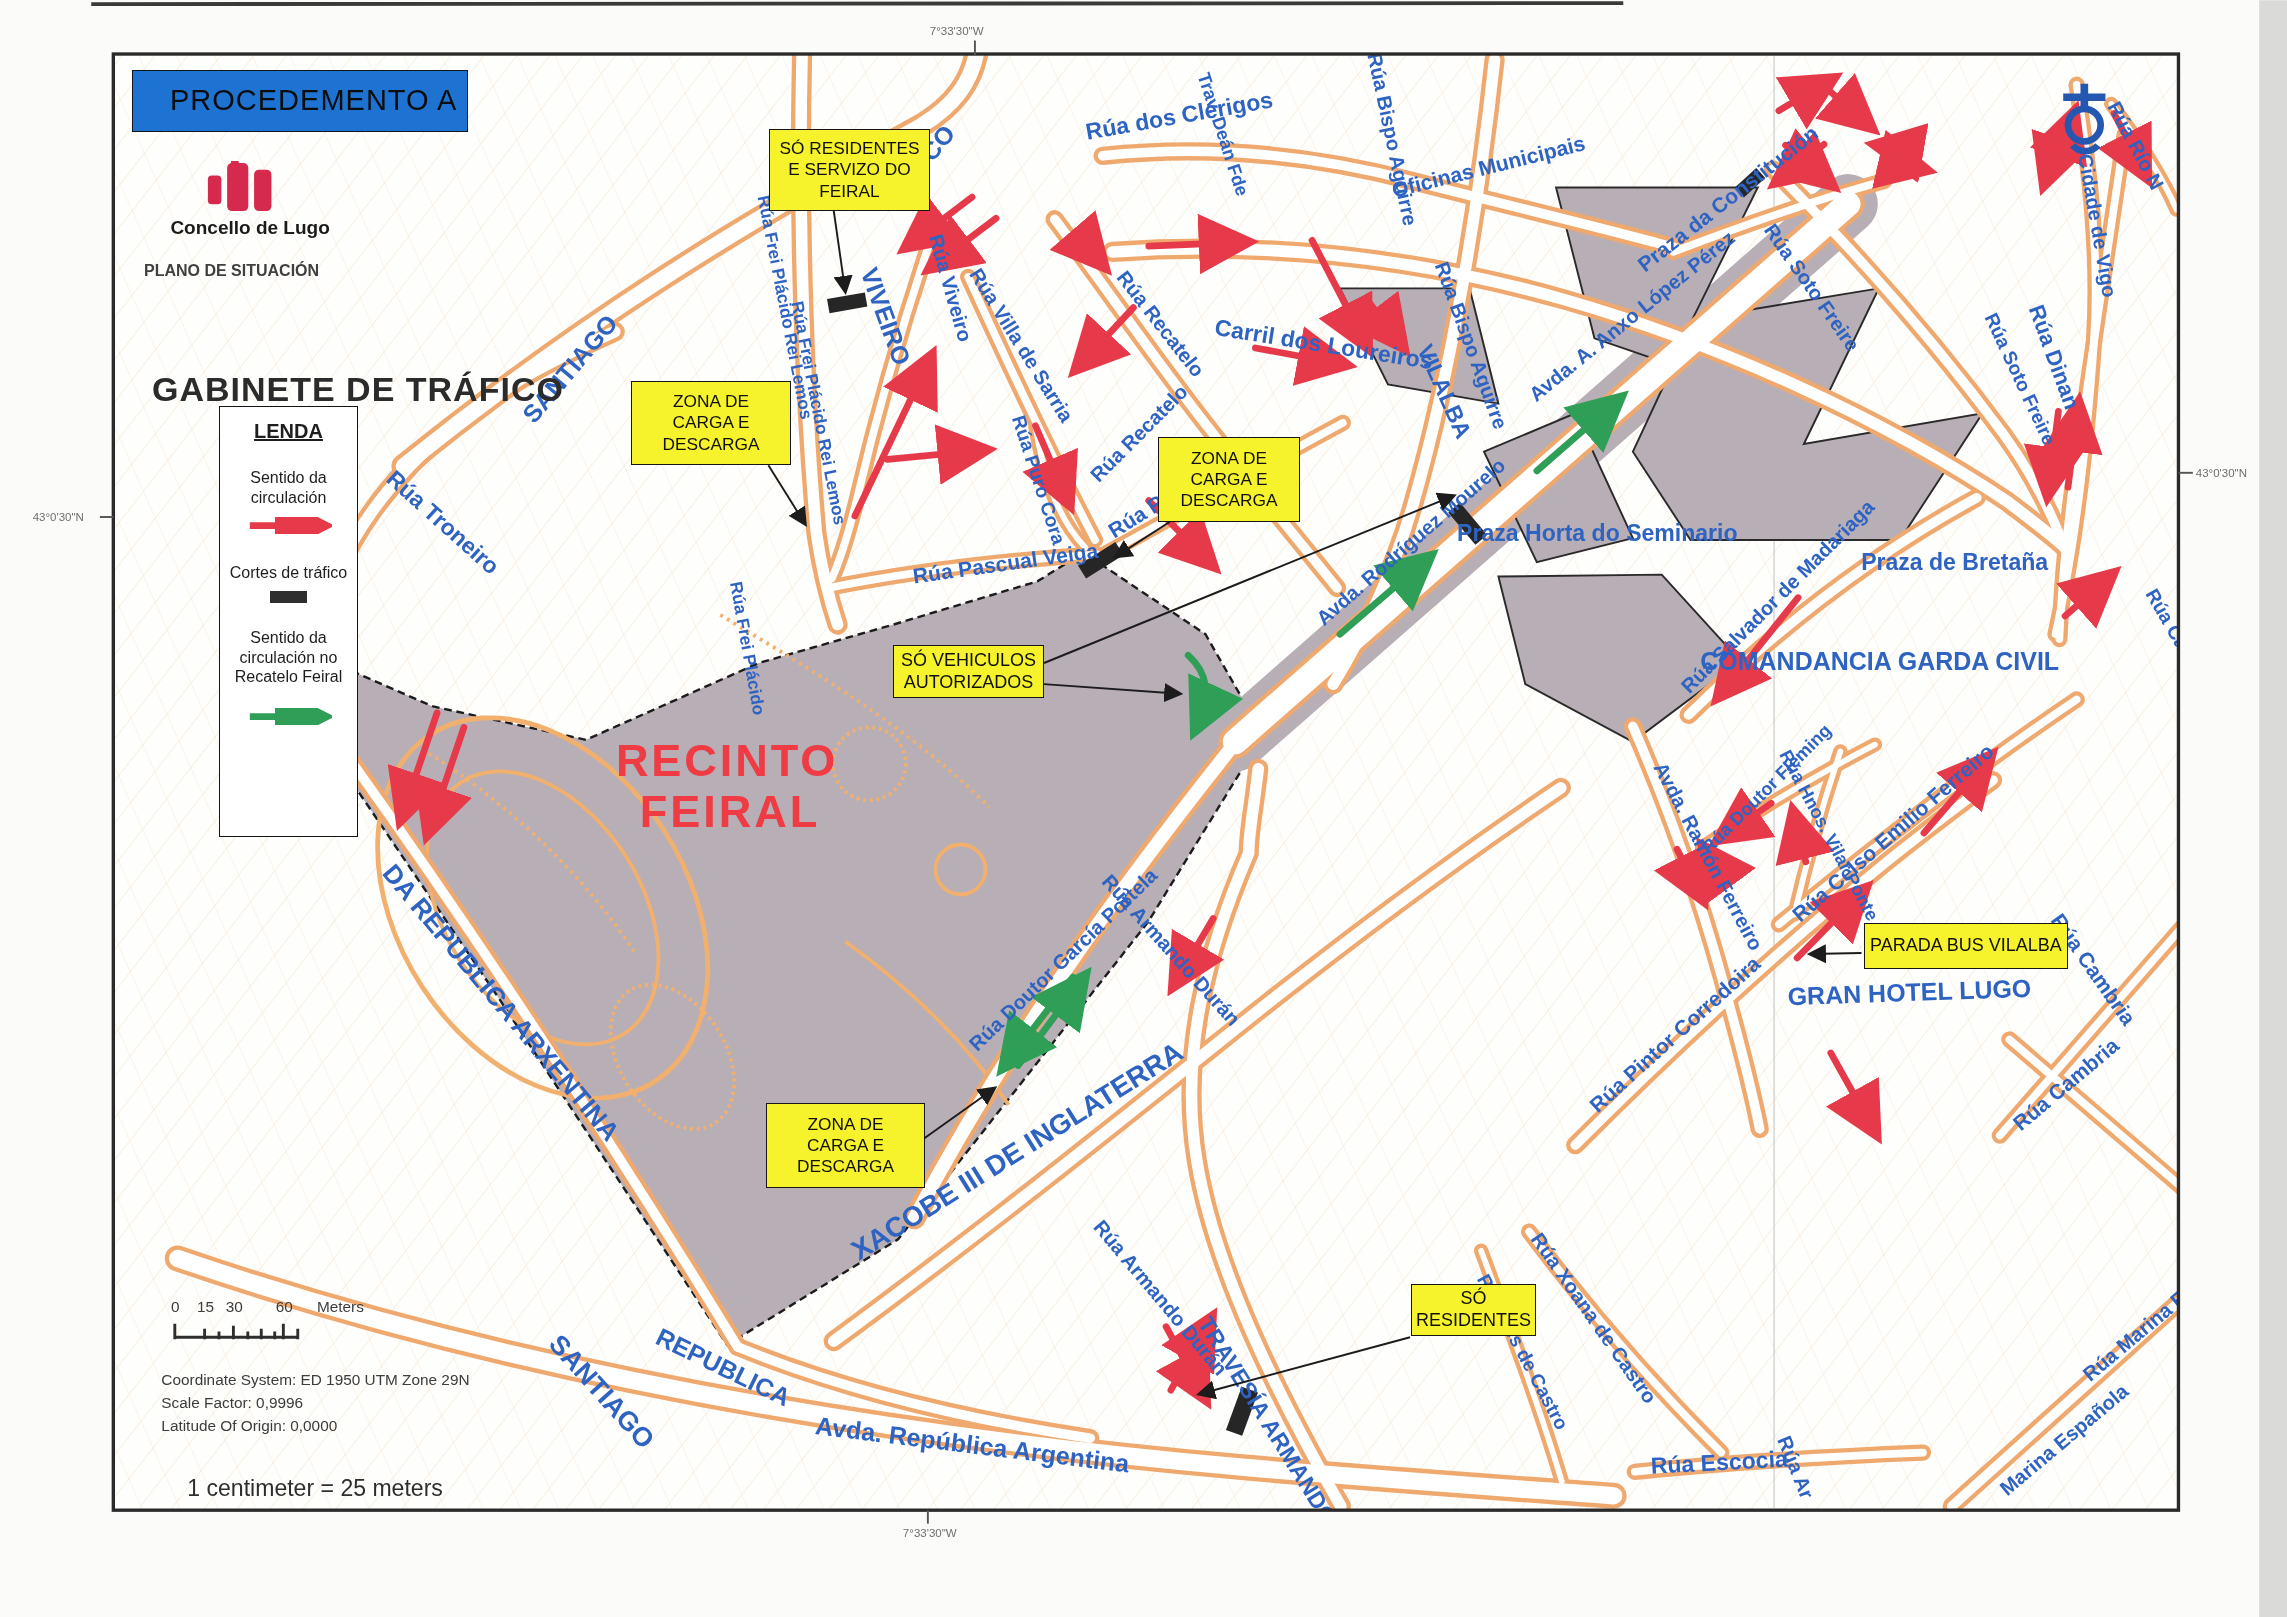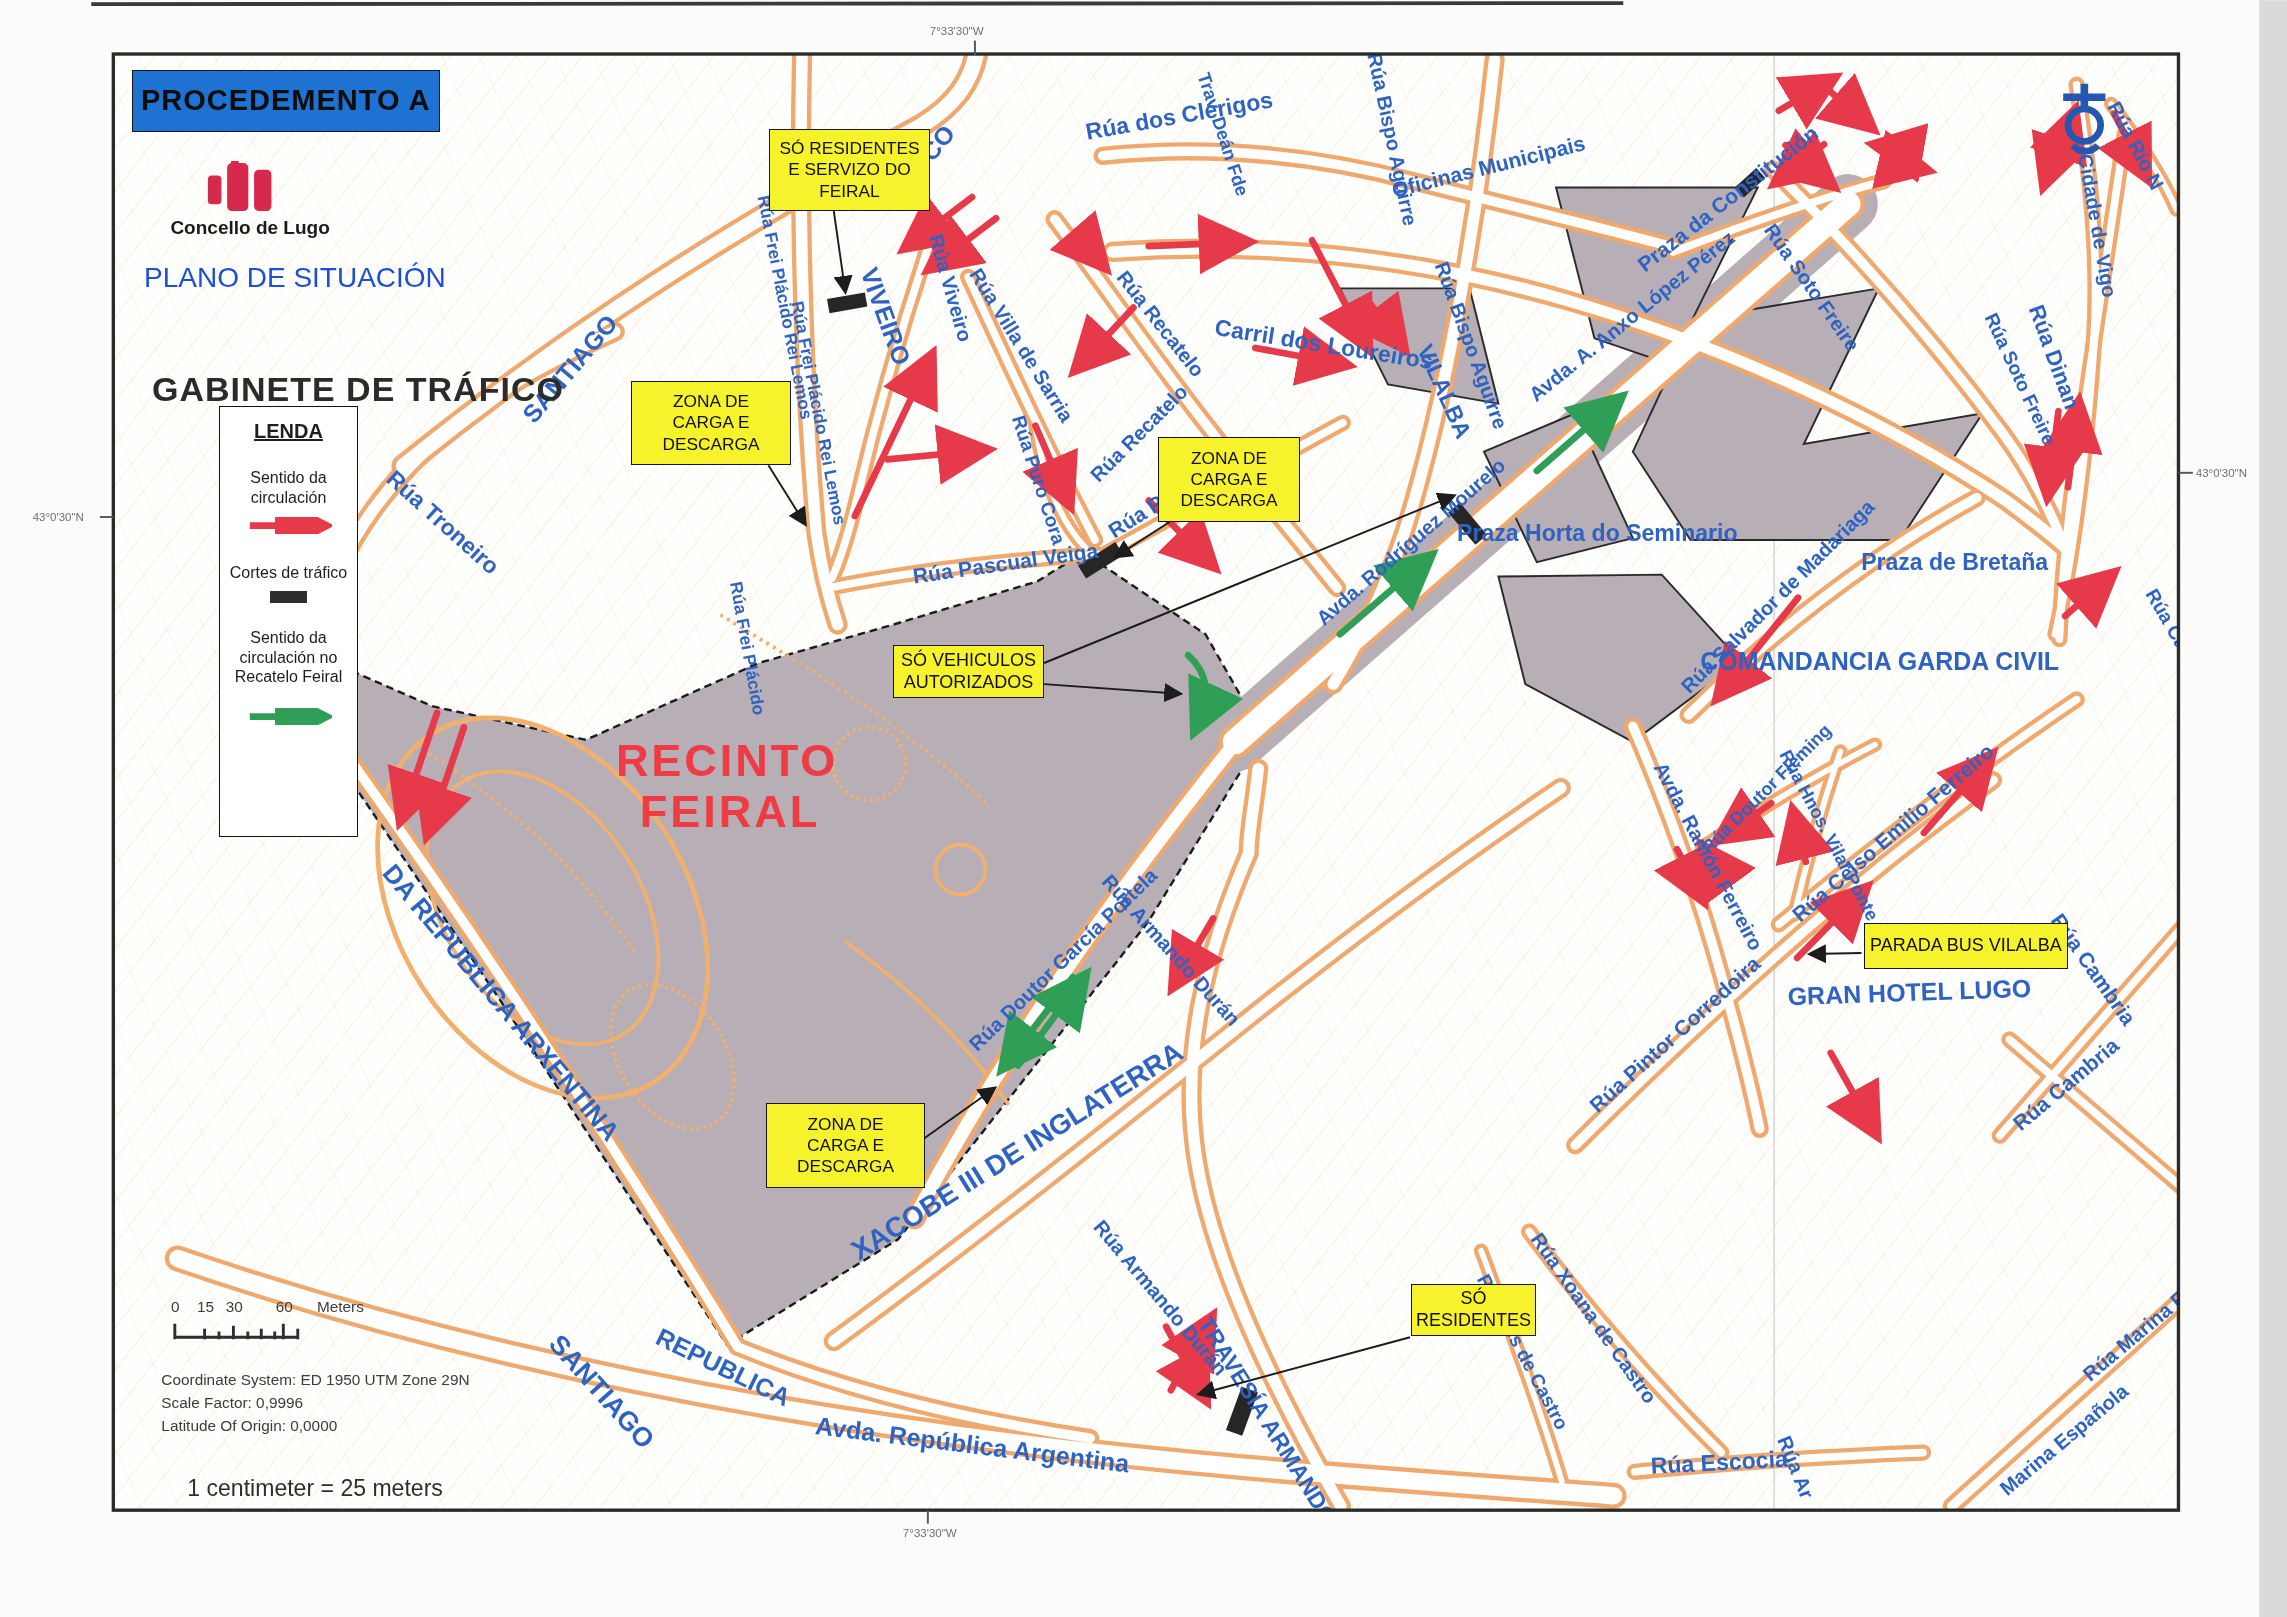--- a/index.html
+++ b/index.html
@@ -7,25 +7,25 @@
         font-family:"Liberation Sans",sans-serif;}
   svg text{font-family:"Liberation Sans",sans-serif;}
   .street{fill:#2e63c2;font-weight:700;text-anchor:middle;dominant-baseline:middle;}
   .redlbl{fill:#ee3b44;font-weight:700;text-anchor:middle;dominant-baseline:middle;letter-spacing:3px;}
   .edgelbl{fill:#6f6f6f;font-size:12px;font-weight:400;}
   .callout{position:absolute;background:#f6f22b;border:1.9px solid #161616;display:flex;
            flex-direction:column;align-items:center;justify-content:center;text-align:center;
            font-weight:400;color:#111;box-sizing:border-box;line-height:1.22;}
   #title-block{position:absolute;left:125px;top:58px;width:452px;}
   #proc-banner{position:absolute;left:6.7px;top:11.5px;width:306px;height:60px;background:#1e73d2;
-           border:1.9px solid #13161a;color:#0d0d0d;font-size:29px;font-weight:700;letter-spacing:1px;
-           display:flex;align-items:center;justify-content:center;}
+           border:1.9px solid #13161a;color:#0d0d0d;font-size:29px;font-weight:400;letter-spacing:1px;
+           display:flex;align-items:center;justify-content:center;padding-left:28px;}
   #logo{position:absolute;left:80px;top:103px;}
   #org-name{position:absolute;left:9.6px;top:159px;width:231px;text-align:center;font-size:19px;font-weight:700;color:#1b1b1b;}
-  #plano{position:absolute;left:19px;top:204px;font-size:28px;font-weight:400;color:#1d4ed8;}
+  #plano{position:absolute;left:19px;top:204px;font-size:16px;font-weight:700;color:#404040;}
   #gabinete{position:absolute;left:27px;top:269px;font-size:34px;font-weight:700;color:#2b2b2b;letter-spacing:1px;margin-top:43px;}
   #legend{position:absolute;left:219px;top:406px;width:139px;height:431px;background:#fff;
           border:1.9px solid #141414;box-sizing:border-box;text-align:center;color:#1e1e1e;}
   #legend .lg-title{font-size:20px;font-weight:700;text-decoration:underline;margin-top:13.4px;}
   #legend .lg-label{font-size:16px;margin-top:25px;line-height:1.22;}
   #legend .sym{margin-top:9.6px;}
   #legend .bar{width:37px;height:12.5px;background:#2e2e2e;margin:7.7px auto 0;}
   .scaletxt{fill:#3c3c3c;font-size:16px;}
 </style>
 </head>

